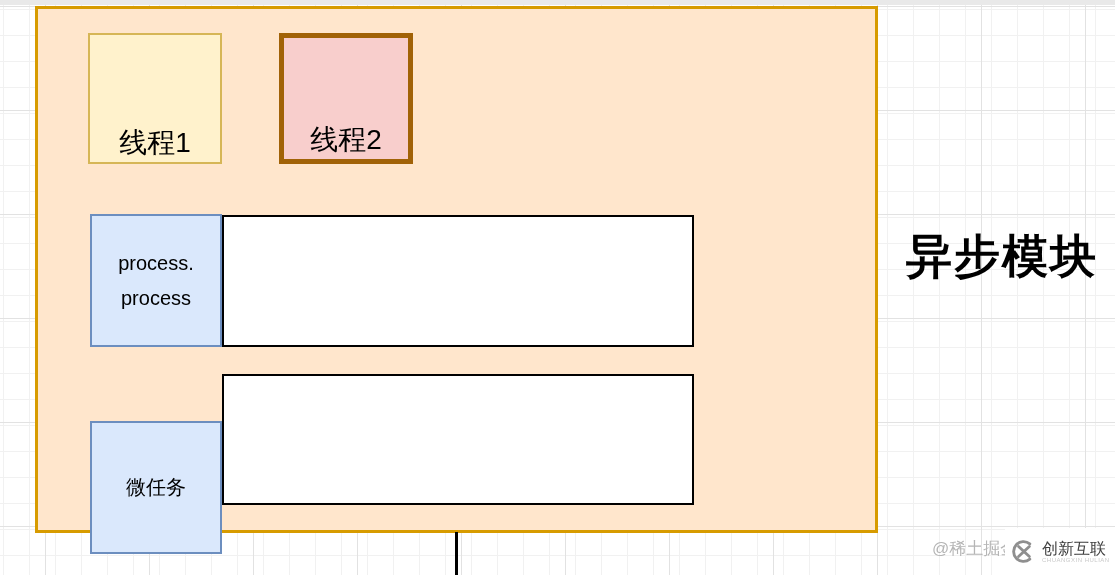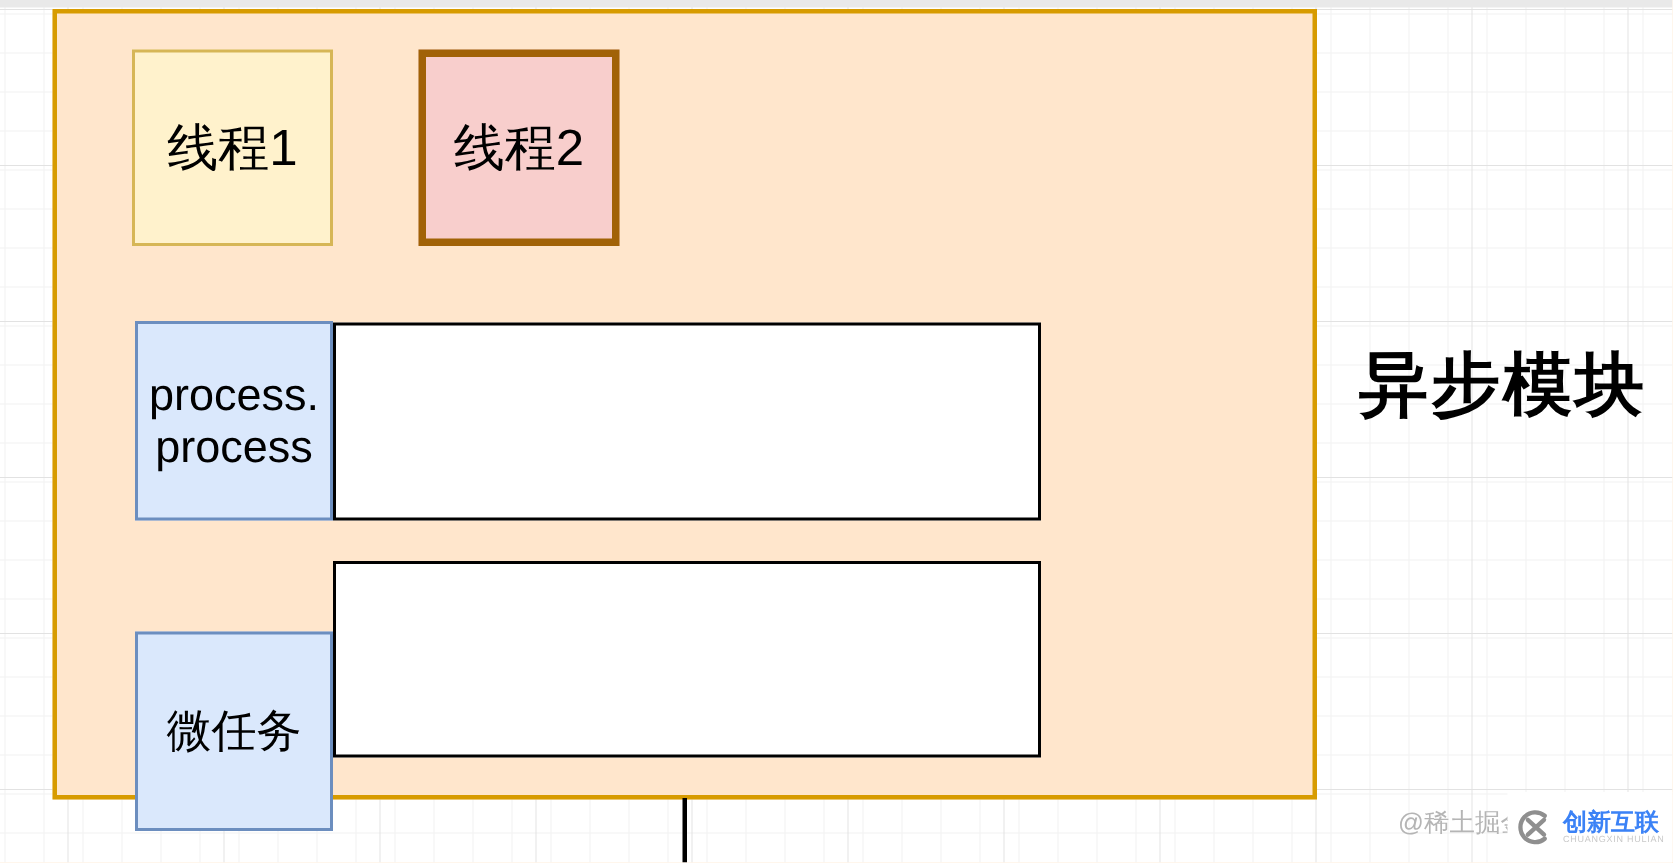--- a/index.html
+++ b/index.html
@@ -42,31 +42,31 @@
 
   .shape {
     position: absolute;
     display: flex;
     align-items: center;
     justify-content: center;
     text-align: center;
     color: #000000;
   }
 
-  .thread-box { width: 134px; height: 131px; font-size: 34px; top: 24px; }
+  .thread-box { width: 134px; height: 131px; font-size: 28px; top: 24px; align-items: flex-end; }
   .thread-1 { left: 50px;  background: #fff2cc; border: 2px solid #d6b656; }
   .thread-2 { left: 241px; background: #f8cecc; border: 5px solid #a16207; }
   .thread-3 { left: 418px; background: #e1d5e7; border: 2px solid #9673a6; }
 
   .queue-label {
     left: 52px;
     width: 132px; height: 133px;
     background: #dae8fc;
     border: 2px solid #6c8ebf;
-    font-size: 30px;
+    font-size: 20px;
     line-height: 35px;
     flex-direction: column;
   }
   .queue-label-1 { top: 205px; }
   .queue-label-2 { top: 364px; margin-top: 48px; }
 
   .queue-track {
     left: 184px;
     width: 472px;
     background: #ffffff;
@@ -111,22 +111,22 @@
     padding-left: 5px;
   }
   .brand-icon {
     width: 27px; height: 27px;
     flex: 0 0 27px;
     margin-right: 5px;
   }
   .brand-text { display: flex; flex-direction: column; }
   .brand-name {
     font-size: 16px;
-    font-weight: bold;
-    color: #3b82f6;
+    font-weight: normal;
+    color: #404040;
     line-height: 17px;
     white-space: nowrap;
   }
   .brand-sub {
     font-size: 6px;
     color: #c9c9c9;
     letter-spacing: 0.5px;
     line-height: 7px;
     white-space: nowrap;
   }

